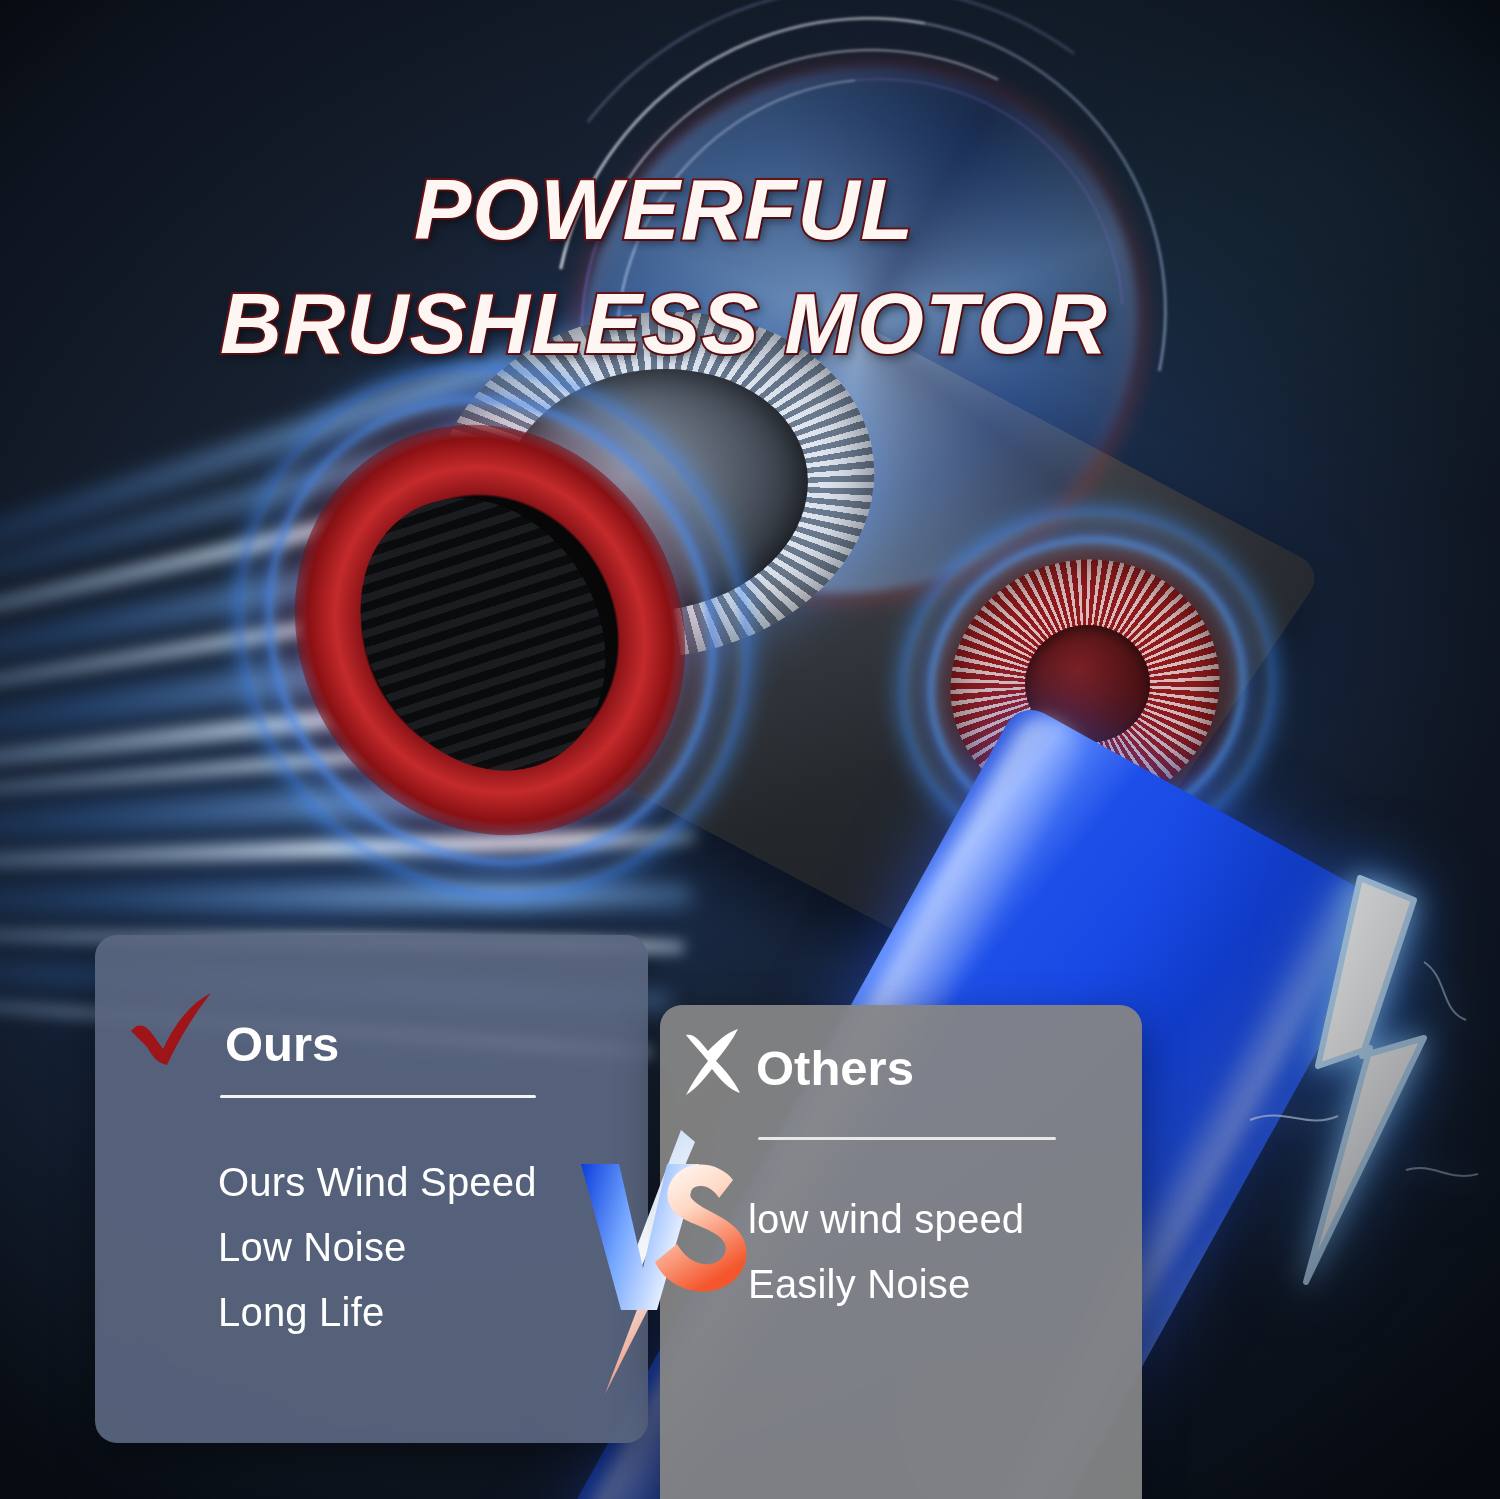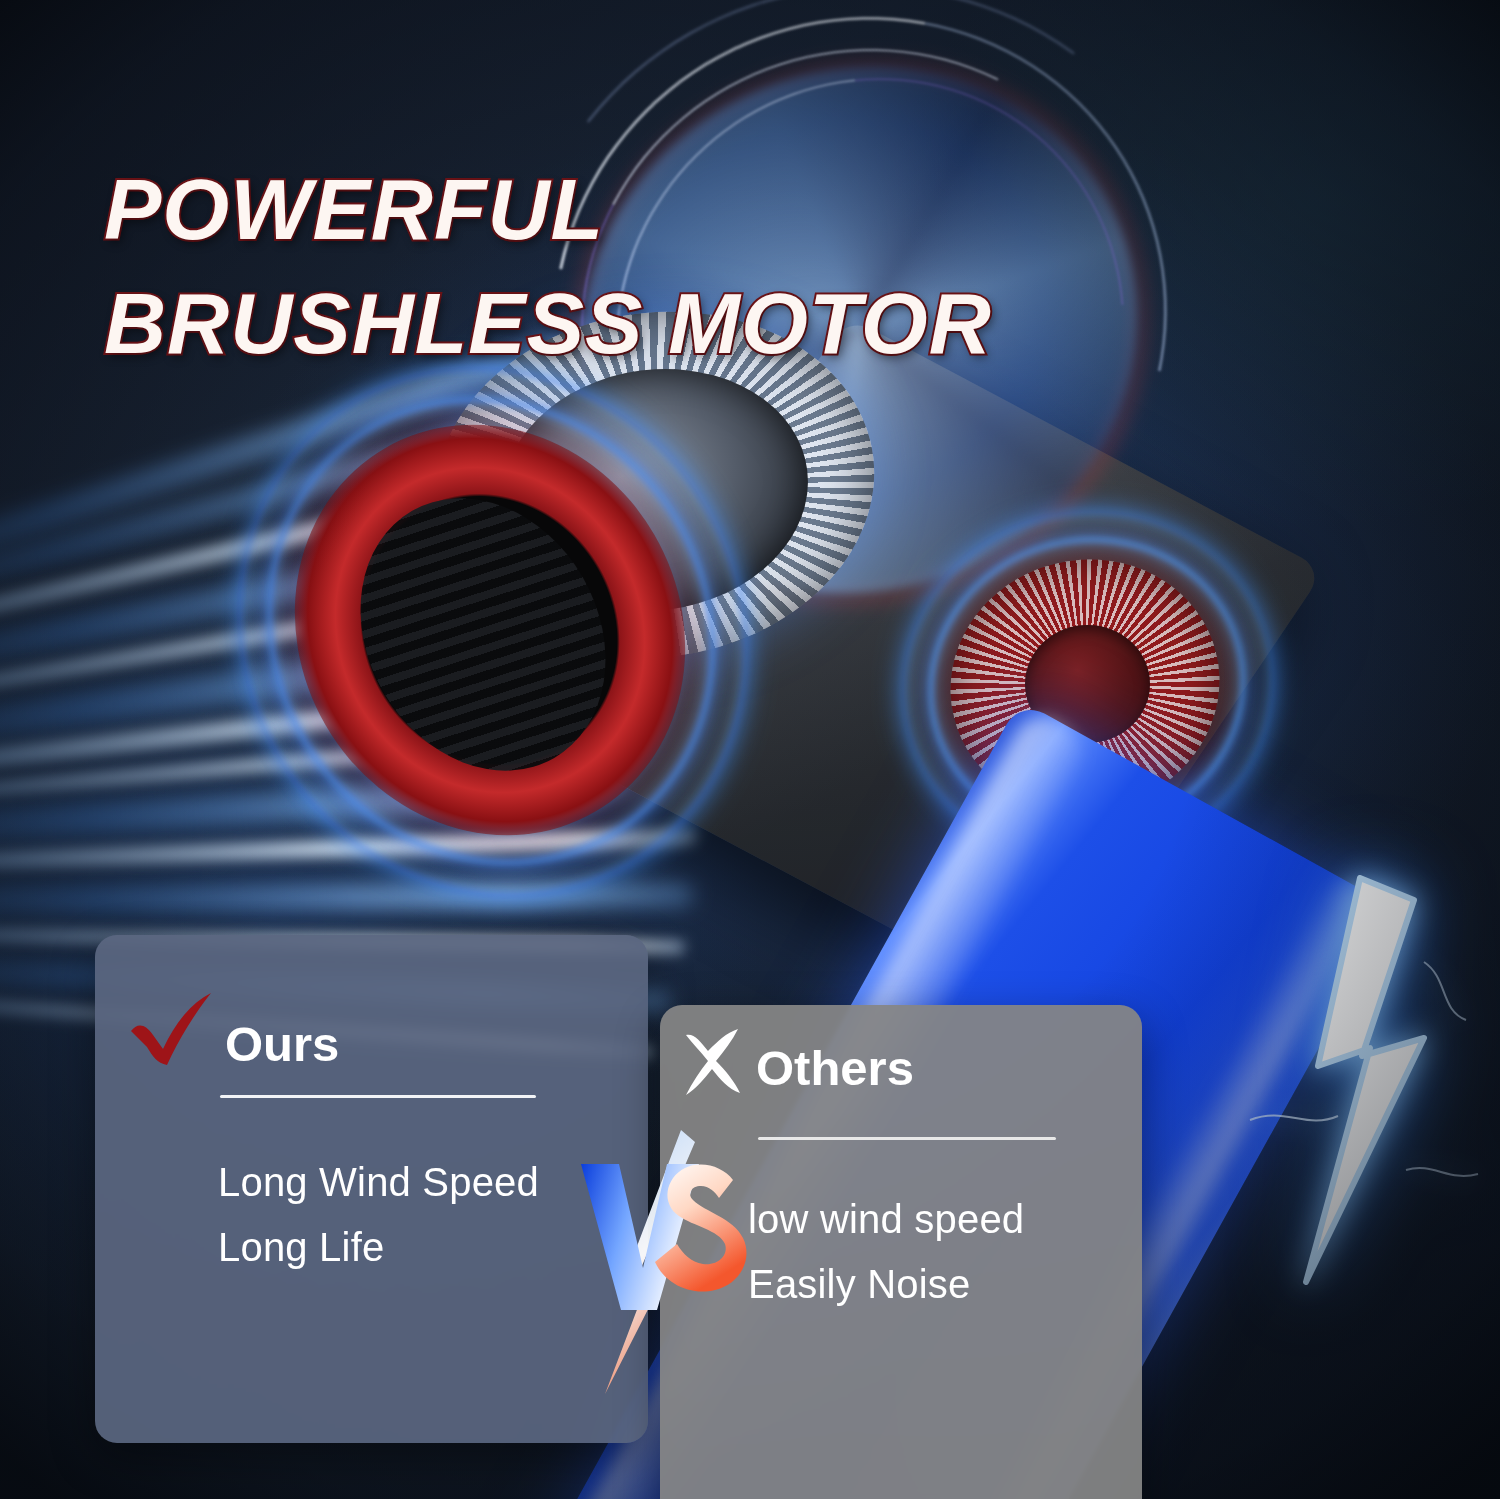--- a/index.html
+++ b/index.html
@@ -90,21 +90,21 @@
 
   .bolt{position:absolute;left:1210px;top:870px;width:300px;height:420px;
     filter:drop-shadow(0 0 14px rgba(140,200,255,.95)) drop-shadow(0 0 34px rgba(60,140,255,.8));}
 
   
   .title{position:absolute;left:104px;top:104px;width:1120px;
     font-size:86px;line-height:1.10;font-weight:bold;font-style:italic;
     letter-spacing:1px;color:#fdf6f2;
     -webkit-text-stroke:4px #6e1418;
     paint-order:stroke fill;
-    text-shadow:0 0 2px rgba(110,20,24,.9), 3px 4px 10px rgba(0,0,0,.45);}
+    text-shadow:0 0 2px rgba(110,20,24,.9), 3px 4px 10px rgba(0,0,0,.45);text-align:center;}
   .title .l2{display:block;margin-top:20px;}
 
   
   .card{position:absolute;border-radius:22px;backdrop-filter:blur(2px);}
   .card-ours{left:95px;top:935px;width:553px;height:508px;
     background:rgba(90,102,128,.93);
     box-shadow:0 14px 44px rgba(0,0,0,.38);}
   .card-others{left:660px;top:1005px;width:482px;height:540px;
     background:rgba(133,133,133,.94);
     box-shadow:0 14px 44px rgba(0,0,0,.38);}
@@ -193,21 +193,22 @@
 
   <div class="card card-ours">
     <div class="card-head" style="left:28px;top:52px;">
       <svg class="mark" width="96" height="86" viewBox="0 0 96 86">
         <path d="M8 44 C14 36, 22 36, 30 48 L40 62 C52 36, 68 16, 88 6 C72 26, 56 52, 44 78 C34 76, 30 70, 24 60 Z" fill="#9e1418"></path>
       </svg>
       <span class="head-label" style="margin-left:6px;padding-bottom:4px;">Ours</span>
     </div>
     <div class="rule" style="left:125px;top:160px;width:316px;"></div>
     <div class="feat" style="left:123px;top:215px;">
-      <div>Long Wind Speed</div>
+      <div>Ours Wind Speed</div>
+      <div>Low Noise</div>
       <div>Long Life</div>
     </div>
   </div>
 
   <div class="card card-others">
     <div class="card-head" style="left:14px;top:18px;">
       <svg class="mark" width="78" height="78" viewBox="0 0 78 78">
         <path d="M12 12 C20 10, 26 18, 34 28 C44 18, 52 10, 64 6 C58 18, 50 28, 42 38 C52 48, 60 58, 66 70 C54 66, 46 56, 38 46 C30 56, 22 66, 12 72 C18 60, 26 48, 34 38 C26 28, 18 20, 12 12 Z" fill="#ffffff"></path>
       </svg>
       <span class="head-label" style="margin-left:4px;padding-bottom:8px;">Others</span>

